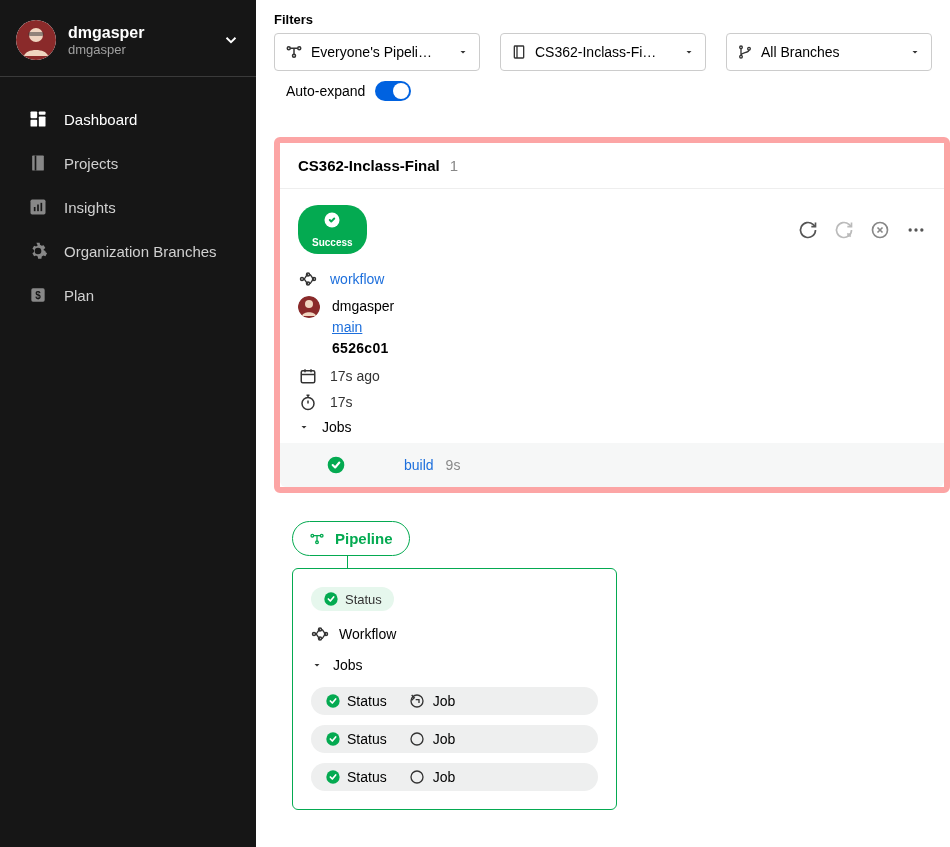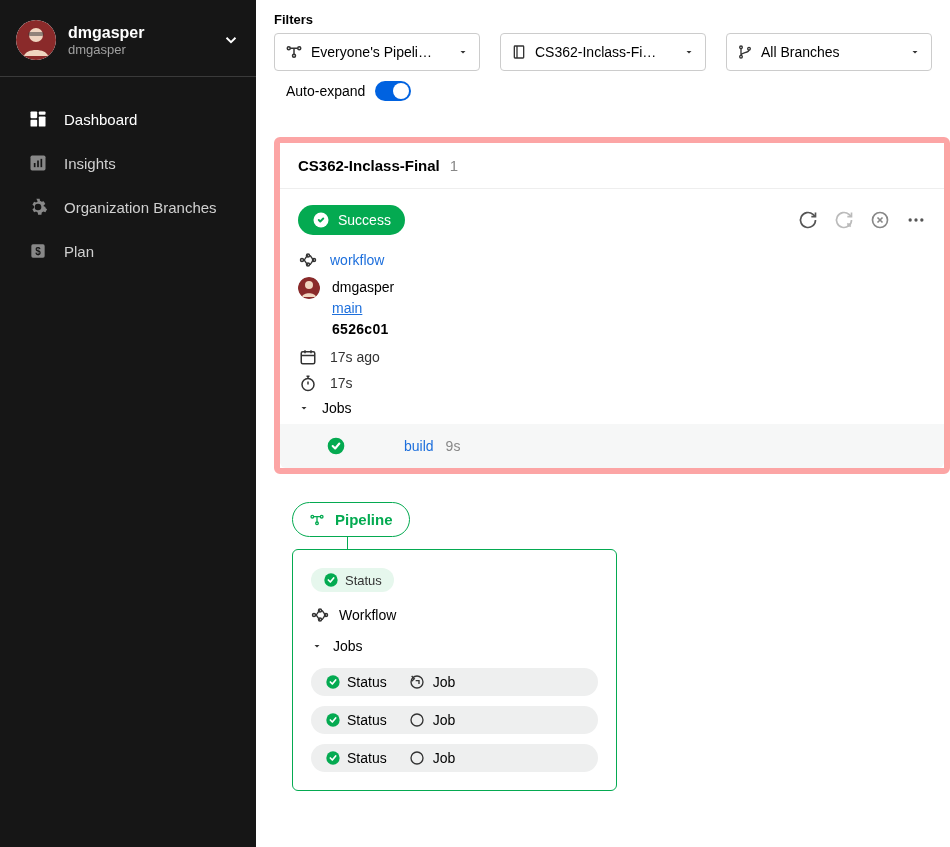--- a/index.html
+++ b/index.html
@@ -32,21 +32,21 @@
 .toggle::after { content: ""; position: absolute; right: 2px; top: 2px; width: 16px; height: 16px; background: #fff; border-radius: 50%; }
 
 
 .card-wrap { padding: 0 0 0 18px; }
 .pipeline-card { border: 6px solid #fca5a5; border-radius: 6px; margin-top: 28px; background: #fff; }
 .card-header { padding: 14px 18px; border-bottom: 1px solid #eee; display: flex; align-items: center; gap: 10px; font-size: 15px; font-weight: 600; }
 .card-header .count { color: #888; font-weight: 400; }
 
 .card-body { padding: 16px 18px; }
 .status-row { display: flex; align-items: center; justify-content: space-between; margin-bottom: 16px; }
-.status-badge { display: inline-flex; align-items: center; gap: 8px; background: #04aa51; color: #fff; font-size: 14px; font-weight: 400; padding: 6px 14px; border-radius: 20px; }
+.status-badge { display: inline-flex; align-items: center; gap: 8px; background: #04aa51; color: #fff; font-size: 10px; font-weight: 700; padding: 6px 14px; border-radius: 20px; flex-direction: column; }
 .status-badge .check-circle { width: 18px; height: 18px; }
 .actions { display: flex; gap: 16px; align-items: center; color: #666; }
 .actions svg { width: 20px; height: 20px; cursor: pointer; }
 
 .meta-row { display: flex; align-items: center; gap: 12px; font-size: 14px; margin-bottom: 8px; color: #333; }
 .meta-row .icon-slot { width: 20px; display: flex; justify-content: center; }
 .meta-row a { color: #1d6fdc; text-decoration: none; font-weight: 500; }
 .user-meta { display: flex; align-items: flex-start; gap: 12px; margin-bottom: 8px; }
 .small-avatar { width: 22px; height: 22px; border-radius: 50%; background: #ddd; flex-shrink: 0; display:flex; align-items:center; justify-content:center; overflow:hidden; }
 .user-meta-lines { font-size: 14px; line-height: 1.5; }
@@ -103,20 +103,27 @@
       <svg viewBox="0 0 24 24">
           <rect x="3" y="3" width="8" height="8" rx="1"></rect>
           <rect x="13" y="3" width="8" height="4" rx="1"></rect>
           <rect x="13" y="9" width="8" height="12" rx="1"></rect>
           <rect x="3" y="13" width="8" height="8" rx="1"></rect>
         </svg>
       <span>Dashboard</span>
     </li>
     <li class="nav-item">
       <svg viewBox="0 0 24 24">
+          <rect x="5" y="3" width="14" height="18" rx="1"></rect>
+          <rect x="8" y="3" width="2" height="18" fill="#161616"></rect>
+        </svg>
+      <span>Projects</span>
+    </li>
+    <li class="nav-item">
+      <svg viewBox="0 0 24 24">
           <rect x="3" y="3" width="18" height="18" rx="2"></rect>
           <rect x="7" y="12" width="2" height="5" fill="#161616"></rect>
           <rect x="11" y="9" width="2" height="8" fill="#161616"></rect>
           <rect x="15" y="7" width="2" height="10" fill="#161616"></rect>
         </svg>
       <span>Insights</span>
     </li>
     <li class="nav-item">
       <svg viewBox="0 0 24 24">
           <path d="M12 8a4 4 0 100 8 4 4 0 000-8zm9 4a7 7 0 01-.1 1.2l2 1.6-2 3.4-2.4-.8a7 7 0 01-2 1.2l-.4 2.6h-4l-.4-2.6a7 7 0 01-2-1.2l-2.4.8-2-3.4 2-1.6a7 7 0 010-2.4l-2-1.6 2-3.4 2.4.8a7 7 0 012-1.2L10 2h4l.4 2.6a7 7 0 012 1.2l2.4-.8 2 3.4-2 1.6c.1.4.1.8.1 1.2z"></path>

